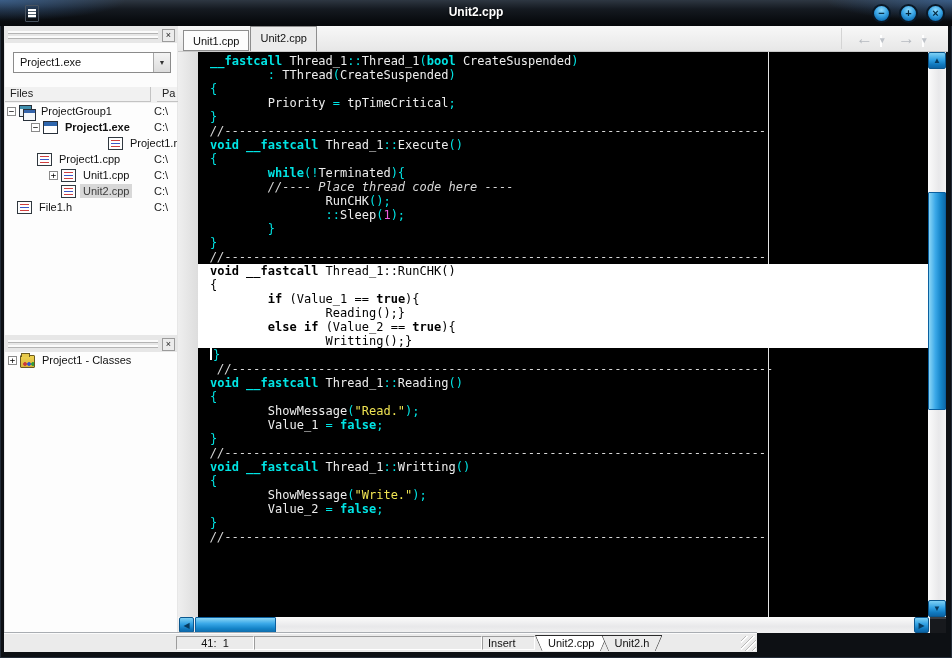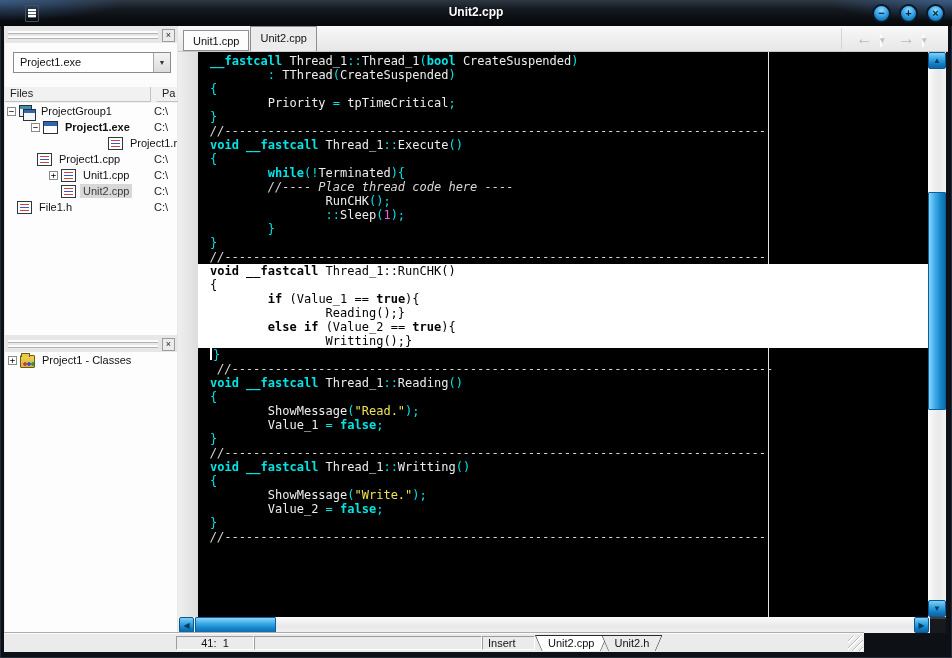--- a/index.html
+++ b/index.html
@@ -105,21 +105,21 @@
   .hscroll{position:absolute;left:178px;top:617px;width:752px;height:16px;
     background:linear-gradient(180deg,#fbfbfb,#e8e8ea 60%,#f2f2f2);}
   .hscroll .sbtn{width:15px;height:16px;}
   .hscroll .sbtn.left{left:1px;top:0;} .hscroll .sbtn.right{right:1px;top:0;}
   .hthumb{position:absolute;left:17px;top:0;width:81px;height:16px;border-radius:1px;
     background:linear-gradient(180deg,#8ad6f6 0%,#3aa8e8 40%,#1484c8 75%,#0f6cab 100%);
     border:1px solid #0b5f9e;box-sizing:border-box;}
   .scrollcorner{position:absolute;left:930px;top:617px;width:16px;height:16px;background:#17191d;
     box-shadow:inset 0 2px 0 #3a3d42;}
   
-  .statusbar{position:absolute;left:4px;top:633px;width:860px;height:19px;background:#ebebeb;
+  .statusbar{position:absolute;left:4px;top:633px;width:753px;height:19px;background:#ebebeb;
     border-top:1px solid #fbfbfb;box-shadow:0 -1px 0 #a9adb2;box-sizing:border-box;font-size:11px;color:#111;}
   .sp{position:absolute;top:2px;height:14px;border:1px solid;border-color:#9c9c9c #ffffff #ffffff #9c9c9c;
     box-sizing:border-box;line-height:12px;}
   .sp.p1{left:172px;width:78px;text-align:center;white-space:pre;}
   .sp.p2{left:250px;width:228px;}
   .sp.p3{left:478px;width:53px;padding-left:5px;}
   #bottomTabs{position:absolute;left:531px;top:1px;height:16px;display:flex;}
   .btab{position:relative;display:inline-block;height:16px;background:#2b2b2b;margin-right:-6px;
     clip-path:polygon(0 0,100% 0,calc(100% - 7px) 100%,7px 100%);}
   .btab-in{display:block;margin:1px 1px 0 1px;height:15px;line-height:14px;padding:0 12px;font-size:11px;

